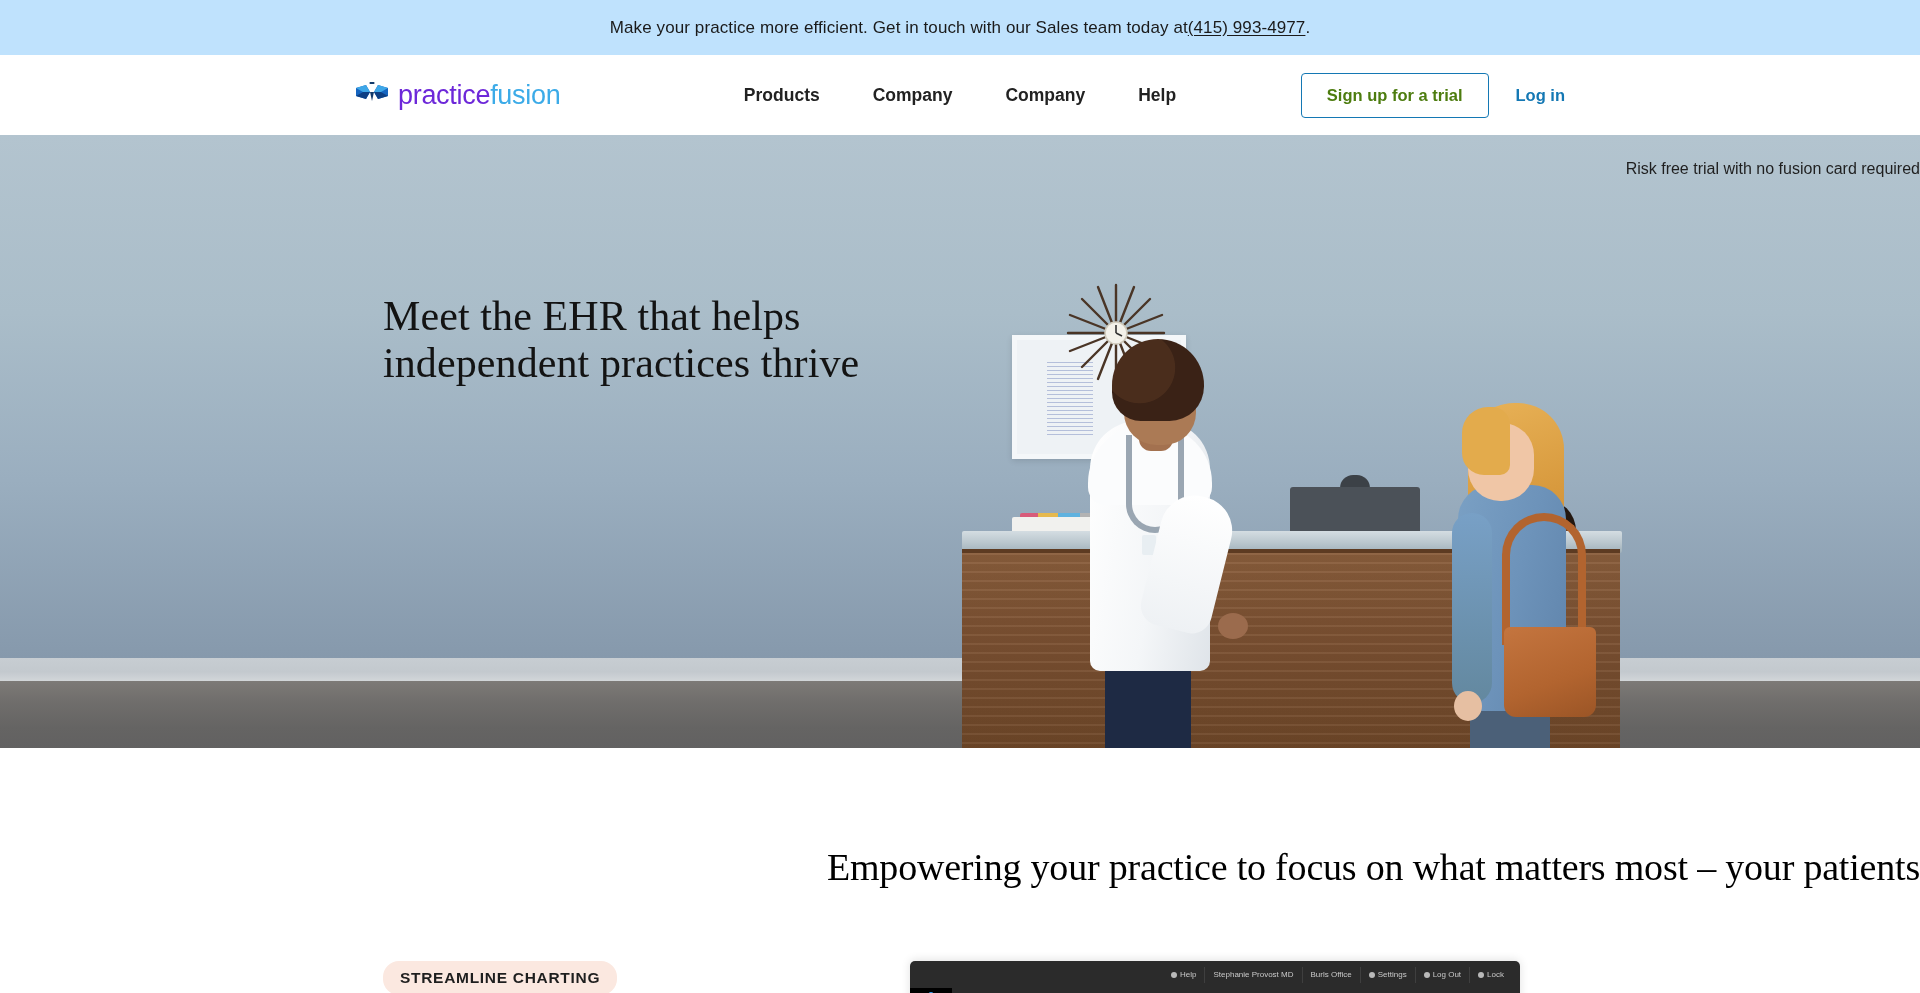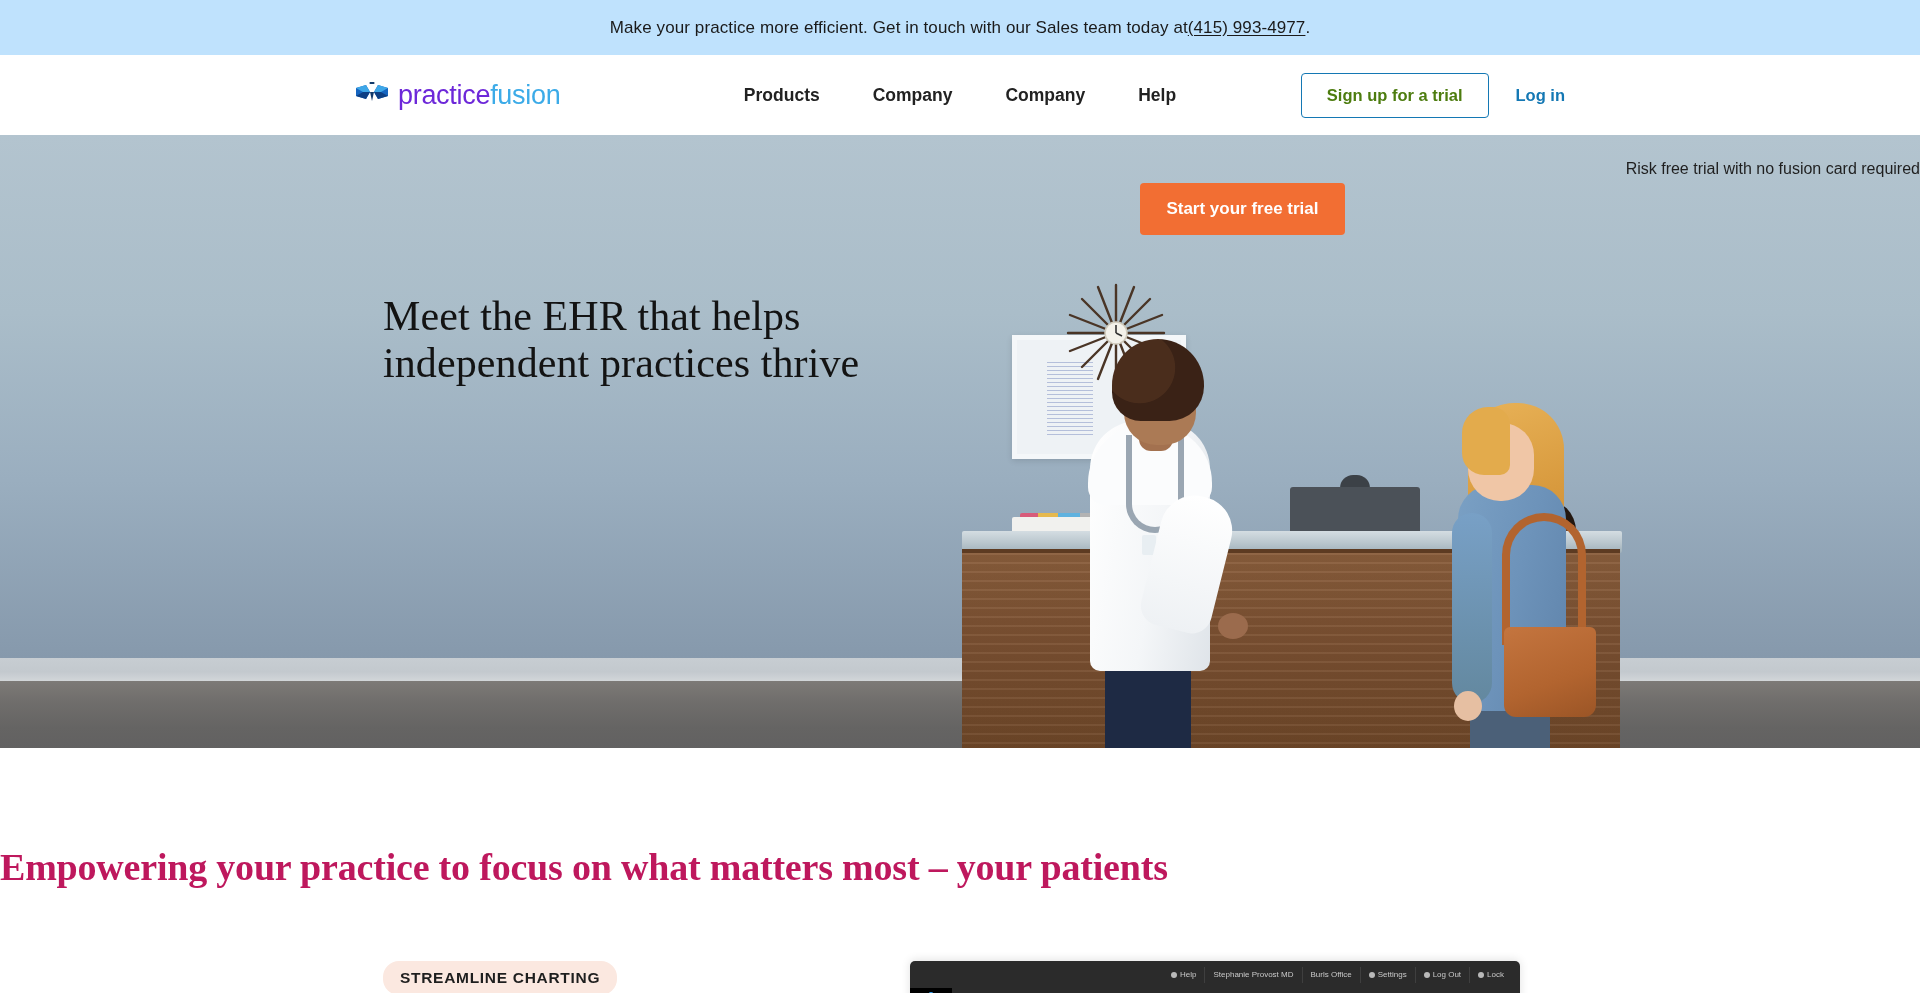--- a/index.html
+++ b/index.html
@@ -282,23 +282,23 @@
   }
 
   
   .section {
     background:#ffffff;
     padding-top:97px;
   }
   .section-title {
     font-family:"Liberation Serif", serif;
     font-size:38px;
-    font-weight:bold;
-    color:#be185d;
-    text-align:left;
+    font-weight:normal;
+    color:#000000;
+    text-align:right;
     letter-spacing:-.2px;
   }
   .feature-row {
     display:flex;
     align-items:flex-start;
     padding:0 383px;
     margin-top:72px;
     gap:40px;
   }
   .feature-left { width:480px; flex:none; }
@@ -474,21 +474,20 @@
     <div class="pat-bag fig"></div>
     <div class="pat-head fig"></div>
     <div class="pat-hair-front fig"></div>
   </div>
 
   <div class="hero-inner">
     <h1 class="hero-title">
       <span>Meet the EHR that helps</span><br>
       <span>independent practices thrive</span>
     </h1>
-    <button class="hero-cta">Start your free trial</button>
     <div class="hero-note">Risk free trial with no fusion card required</div>
   </div>
 </div>
 
 <div class="section">
   <h2 class="section-title">Empowering your practice to focus on what matters most – your patients</h2>
 
   <div class="feature-row">
     <div class="feature-left">
       <span class="badge">STREAMLINE CHARTING</span>

